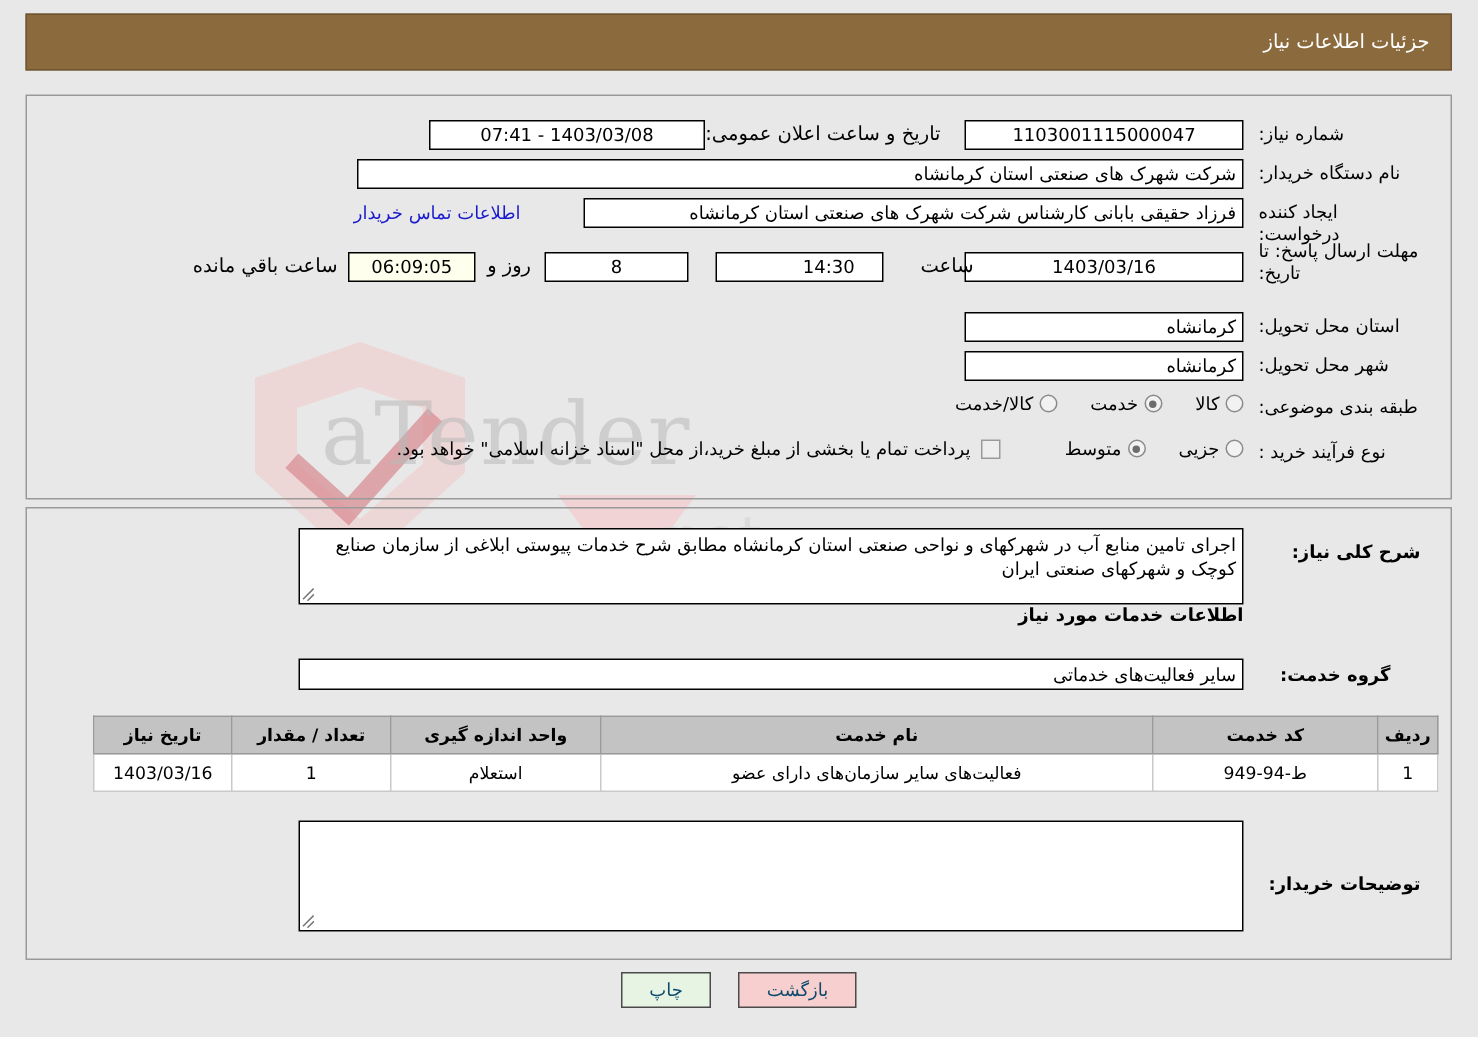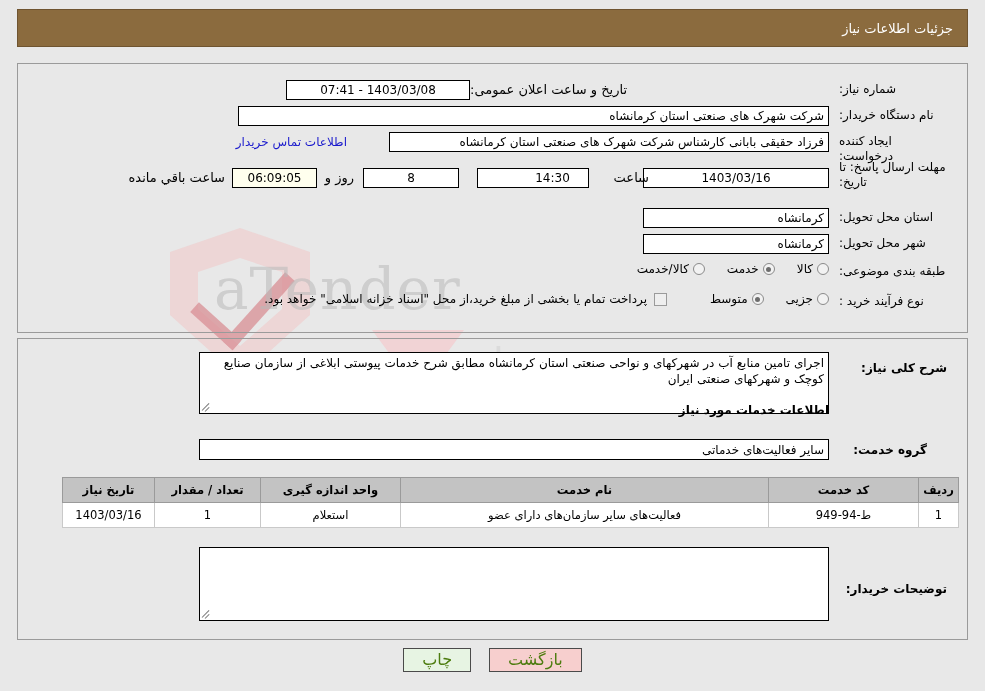--- a/index.html
+++ b/index.html
@@ -270,25 +270,25 @@
   .btnbar {
     position: absolute;
     left: 0; right: 0;
     top: 648px;
     display: flex;
     justify-content: center;
     gap: 18px;
   }
   .btn {
     border: 1px solid #4a4a4a;
-    font-size: 16px;
+    font-size: 12px;
     padding: 3px 18px;
     cursor: pointer;
     font-family: inherit;
-    color: #4d7c0f;
+    color: #0c4a6e;
     line-height: 16px;
   }
   .btn-back  { background: #f7cfce; }
   .btn-print { background: #e7f4e3; }
 </style>
 </head>
 <body>
 
 <div class="watermark">
   <div class="wm-shield"></div>
@@ -300,20 +300,21 @@
 
 <div class="page">
 
   <div class="titlebar">
     <span class="titlebar-text">جزئیات اطلاعات نیاز</span>
   </div>
 
   <div class="panel panel-top">
 
     <div class="lbl-col" style="top:18px;">شماره نیاز:</div>
+    <div class="fld center pos" style="right:138px; top:16px; width:186px;">1103001115000047</div>
     <div class="sublabel" style="right:340px; top:16px;">تاریخ و ساعت اعلان عمومی:</div>
     <div class="fld center pos" style="right:497px; top:16px; width:184px;">1403/03/08 - 07:41</div>
 
     <div class="lbl-col" style="top:44px;">نام دستگاه خریدار:</div>
     <div class="fld right pos" style="right:138px; top:42px; width:591px;">شرکت شهرک های صنعتی استان کرمانشاه</div>
 
     <div class="lbl-col" style="top:70px;">ایجاد کننده درخواست:</div>
     <div class="fld right pos" style="right:138px; top:68px; width:440px;">فرزاد حقیقی بابانی کارشناس شرکت شهرک های صنعتی استان کرمانشاه</div>
     <a class="link" style="right:620px; top:68px;">اطلاعات تماس خریدار</a>
 
@@ -361,21 +362,21 @@
     </div>
     <div class="radio-grp" style="right:300px; top:228px; gap:7px;">
       <span class="chk"></span>
       <span>پرداخت تمام یا بخشی از مبلغ خرید،از محل "اسناد خزانه اسلامی" خواهد بود.</span>
     </div>
   </div>
 
   <div class="panel panel-bottom">
 
     <div class="section-title" style="right:20px; top:22px;">شرح کلی نیاز:</div>
-    <div class="ta" style="right:138px; top:13px; width:630px; height:62px;">
+    <div class="ta" style="right:138px; top:13px; width:630px; height:51px;">
       <span>اجرای تامین منابع آب در شهرکهای و نواحی صنعتی استان کرمانشاه مطابق شرح خدمات پیوستی ابلاغی از سازمان صنایع کوچک و شهرکهای صنعتی ایران</span>
       <span class="grip"></span>
     </div>
 
     <div class="section-title" style="right:138px; top:64px;">اطلاعات خدمات مورد نیاز</div>
 
     <div class="section-title" style="right:40px; top:104px;">گروه خدمت:</div>
     <div class="ta" style="right:138px; top:100px; width:630px; height:21px; line-height:17px;">سایر فعالیت‌های خدماتی</div>
 
     <table class="tbl" style="right:8px; top:138px; width:896px;">

